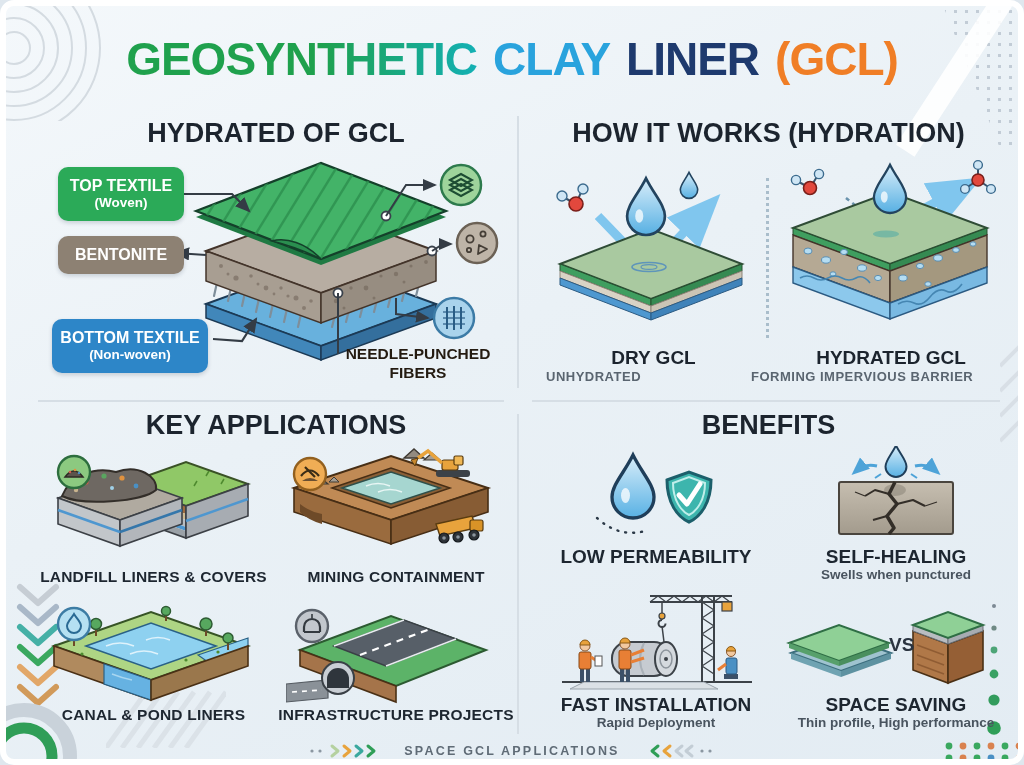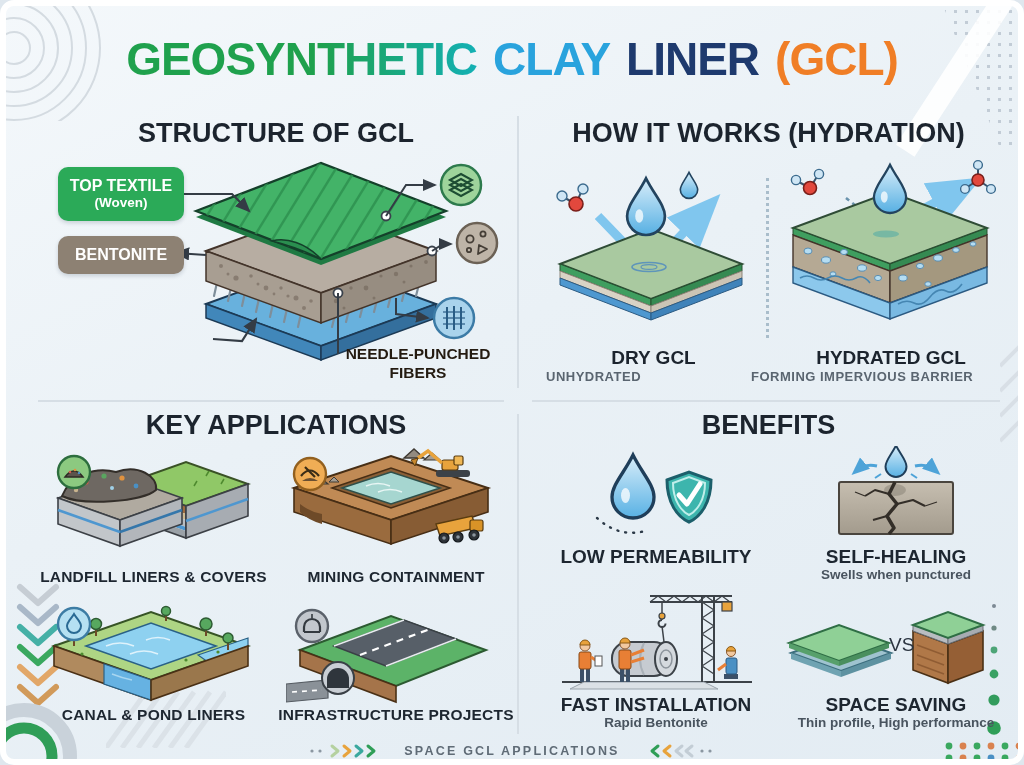--- a/index.html
+++ b/index.html
@@ -30,21 +30,21 @@
   
   .hy-title{position:absolute;text-align:center;font-weight:800;font-size:19px;color:#1c242e;}
   .hy-sub{position:absolute;text-align:left;font-weight:600;font-size:13px;color:#5a6570;letter-spacing:.5px;}
   .dotline{position:absolute;border-left:3px dotted #a9bdcb;width:0;}
   
   .app-label{position:absolute;text-align:center;font-weight:800;font-size:15.5px;color:#1d2630;letter-spacing:.2px;}
   .app-badge{position:absolute;width:36px;height:36px;}
   
   .ben-title{position:absolute;text-align:center;font-weight:800;font-size:19px;color:#1d2630;}
   .ben-sub{position:absolute;text-align:center;font-weight:600;font-size:13.5px;color:#49545f;}
-  .vs{position:absolute;font-weight:400;font-size:19px;color:#2b3440;}
+  .vs{position:absolute;font-weight:700;font-size:19px;color:#2b3440;}
   
   .footer{position:absolute;top:737px;left:0;right:0;display:flex;justify-content:center;align-items:center;gap:12px;}
   .footer-label{font-size:12.5px;font-weight:700;color:#5f6b76;letter-spacing:2.2px;}
   
   .dotgrid{position:absolute;background-image:radial-gradient(circle,#c2ccd6 1.6px,transparent 1.7px);background-size:11px 11px;}
 </style>
 </head>
 <body>
 
 <div class="canvas">
@@ -120,21 +120,21 @@
 
   <div class="title">
     <span class="t-green">GEOSYNTHETIC</span><span class="t-blue">CLAY</span><span class="t-navy">LINER</span><span class="t-orange">(GCL)</span>
   </div>
 
   <div class="divv" style="left:511px;top:110px;height:272px;"></div>
   <div class="divv" style="left:511px;top:408px;height:320px;"></div>
   <div class="divh" style="left:32px;top:394px;width:466px;"></div>
   <div class="divh" style="left:526px;top:394px;width:468px;"></div>
 
-  <div class="heading" style="left:30px;top:112px;width:480px;">STRUCTURE OF GCL</div>
+  <div class="heading" style="left:30px;top:112px;width:480px;">HYDRATED OF GCL</div>
 
   <svg class="abs" style="left:30px;top:110px" width="482" height="285" viewBox="0 0 482 285">
     <defs>
       <marker id="ah" markerWidth="8" markerHeight="8" refX="6" refY="3" orient="auto">
           <path d="M0,0 L7,3 L0,6 Z" fill="#343c45"></path>
         </marker>
       <clipPath id="greenTopClip">
           <polygon points="160,95 285,47 410,95 285,143"></polygon>
         </clipPath>
     </defs>
@@ -250,20 +250,24 @@
       </g>
     </g>
   </svg>
 
   <div class="badge b-green" style="left:52px;top:161px;width:110px;">
     <div class="l1">TOP TEXTILE</div>
     <div class="l2">(Woven)</div>
   </div>
   <div class="badge b-taupe" style="left:52px;top:230px;width:110px;">
     <div class="l1">BENTONITE</div>
+  </div>
+  <div class="badge b-blue" style="left:46px;top:313px;width:140px;">
+    <div class="l1">BOTTOM TEXTILE</div>
+    <div class="l2">(Non-woven)</div>
   </div>
   <div class="fibers" style="left:332px;top:338px;width:160px;">
     <div>NEEDLE-PUNCHED</div>
     <div>FIBERS</div>
   </div>
 
   <div class="heading" style="left:515px;top:112px;width:495px;">HOW IT WORKS (HYDRATION)</div>
 
   <svg class="abs" style="left:540px;top:158px" width="215" height="185" viewBox="0 0 215 185">
     <defs>
@@ -614,21 +618,21 @@
     </g>
     <g>
       <rect x="170" y="88" width="14" height="5" fill="#3b5068"></rect>
       <rect x="172" y="72" width="11" height="16" rx="2" fill="#4a90c4" stroke="#2c5a82" stroke-width="1"></rect>
       <line x1="172" y1="78" x2="164" y2="84" stroke="#e87f35" stroke-width="3"></line>
       <circle cx="177" cy="66" r="4.5" fill="#f2c9a0" stroke="#8a5a34" stroke-width="1"></circle>
       <path d="M172.5,65 a4.5,4.5 0 0 1 9,0 z" fill="#e8a23c" stroke="#8a5a17" stroke-width="1"></path>
     </g>
   </svg>
   <div class="ben-title" style="left:530px;top:688px;width:240px;">FAST INSTALLATION</div>
-  <div class="ben-sub" style="left:530px;top:709px;width:240px;">Rapid Bentonite</div>
+  <div class="ben-sub" style="left:530px;top:709px;width:240px;">Rapid Deployment</div>
 
   <svg class="abs" style="left:775px;top:595px" width="215" height="92" viewBox="0 0 215 92">
     <polygon points="10,52 60,34 110,52 60,70" fill="#9fc3cf" stroke="#3c6e7e" stroke-width="2"></polygon>
     <polygon points="10,52 60,70 60,76 10,58" fill="#6fa3b2"></polygon>
     <polygon points="60,70 110,52 110,58 60,76" fill="#5e92a1"></polygon>
     <polygon points="8,42 58,24 108,42 58,60" fill="#8fd096" stroke="#2f6e45" stroke-width="2"></polygon>
     <polygon points="8,42 58,60 58,65 8,47" fill="#57a06b"></polygon>
     <polygon points="58,60 108,42 108,47 58,65" fill="#4a8f5e"></polygon>
     <g>
       <polygon points="132,30 167,43 167,82 132,69" fill="#b07848" stroke="#4a3015" stroke-width="1.6"></polygon>

